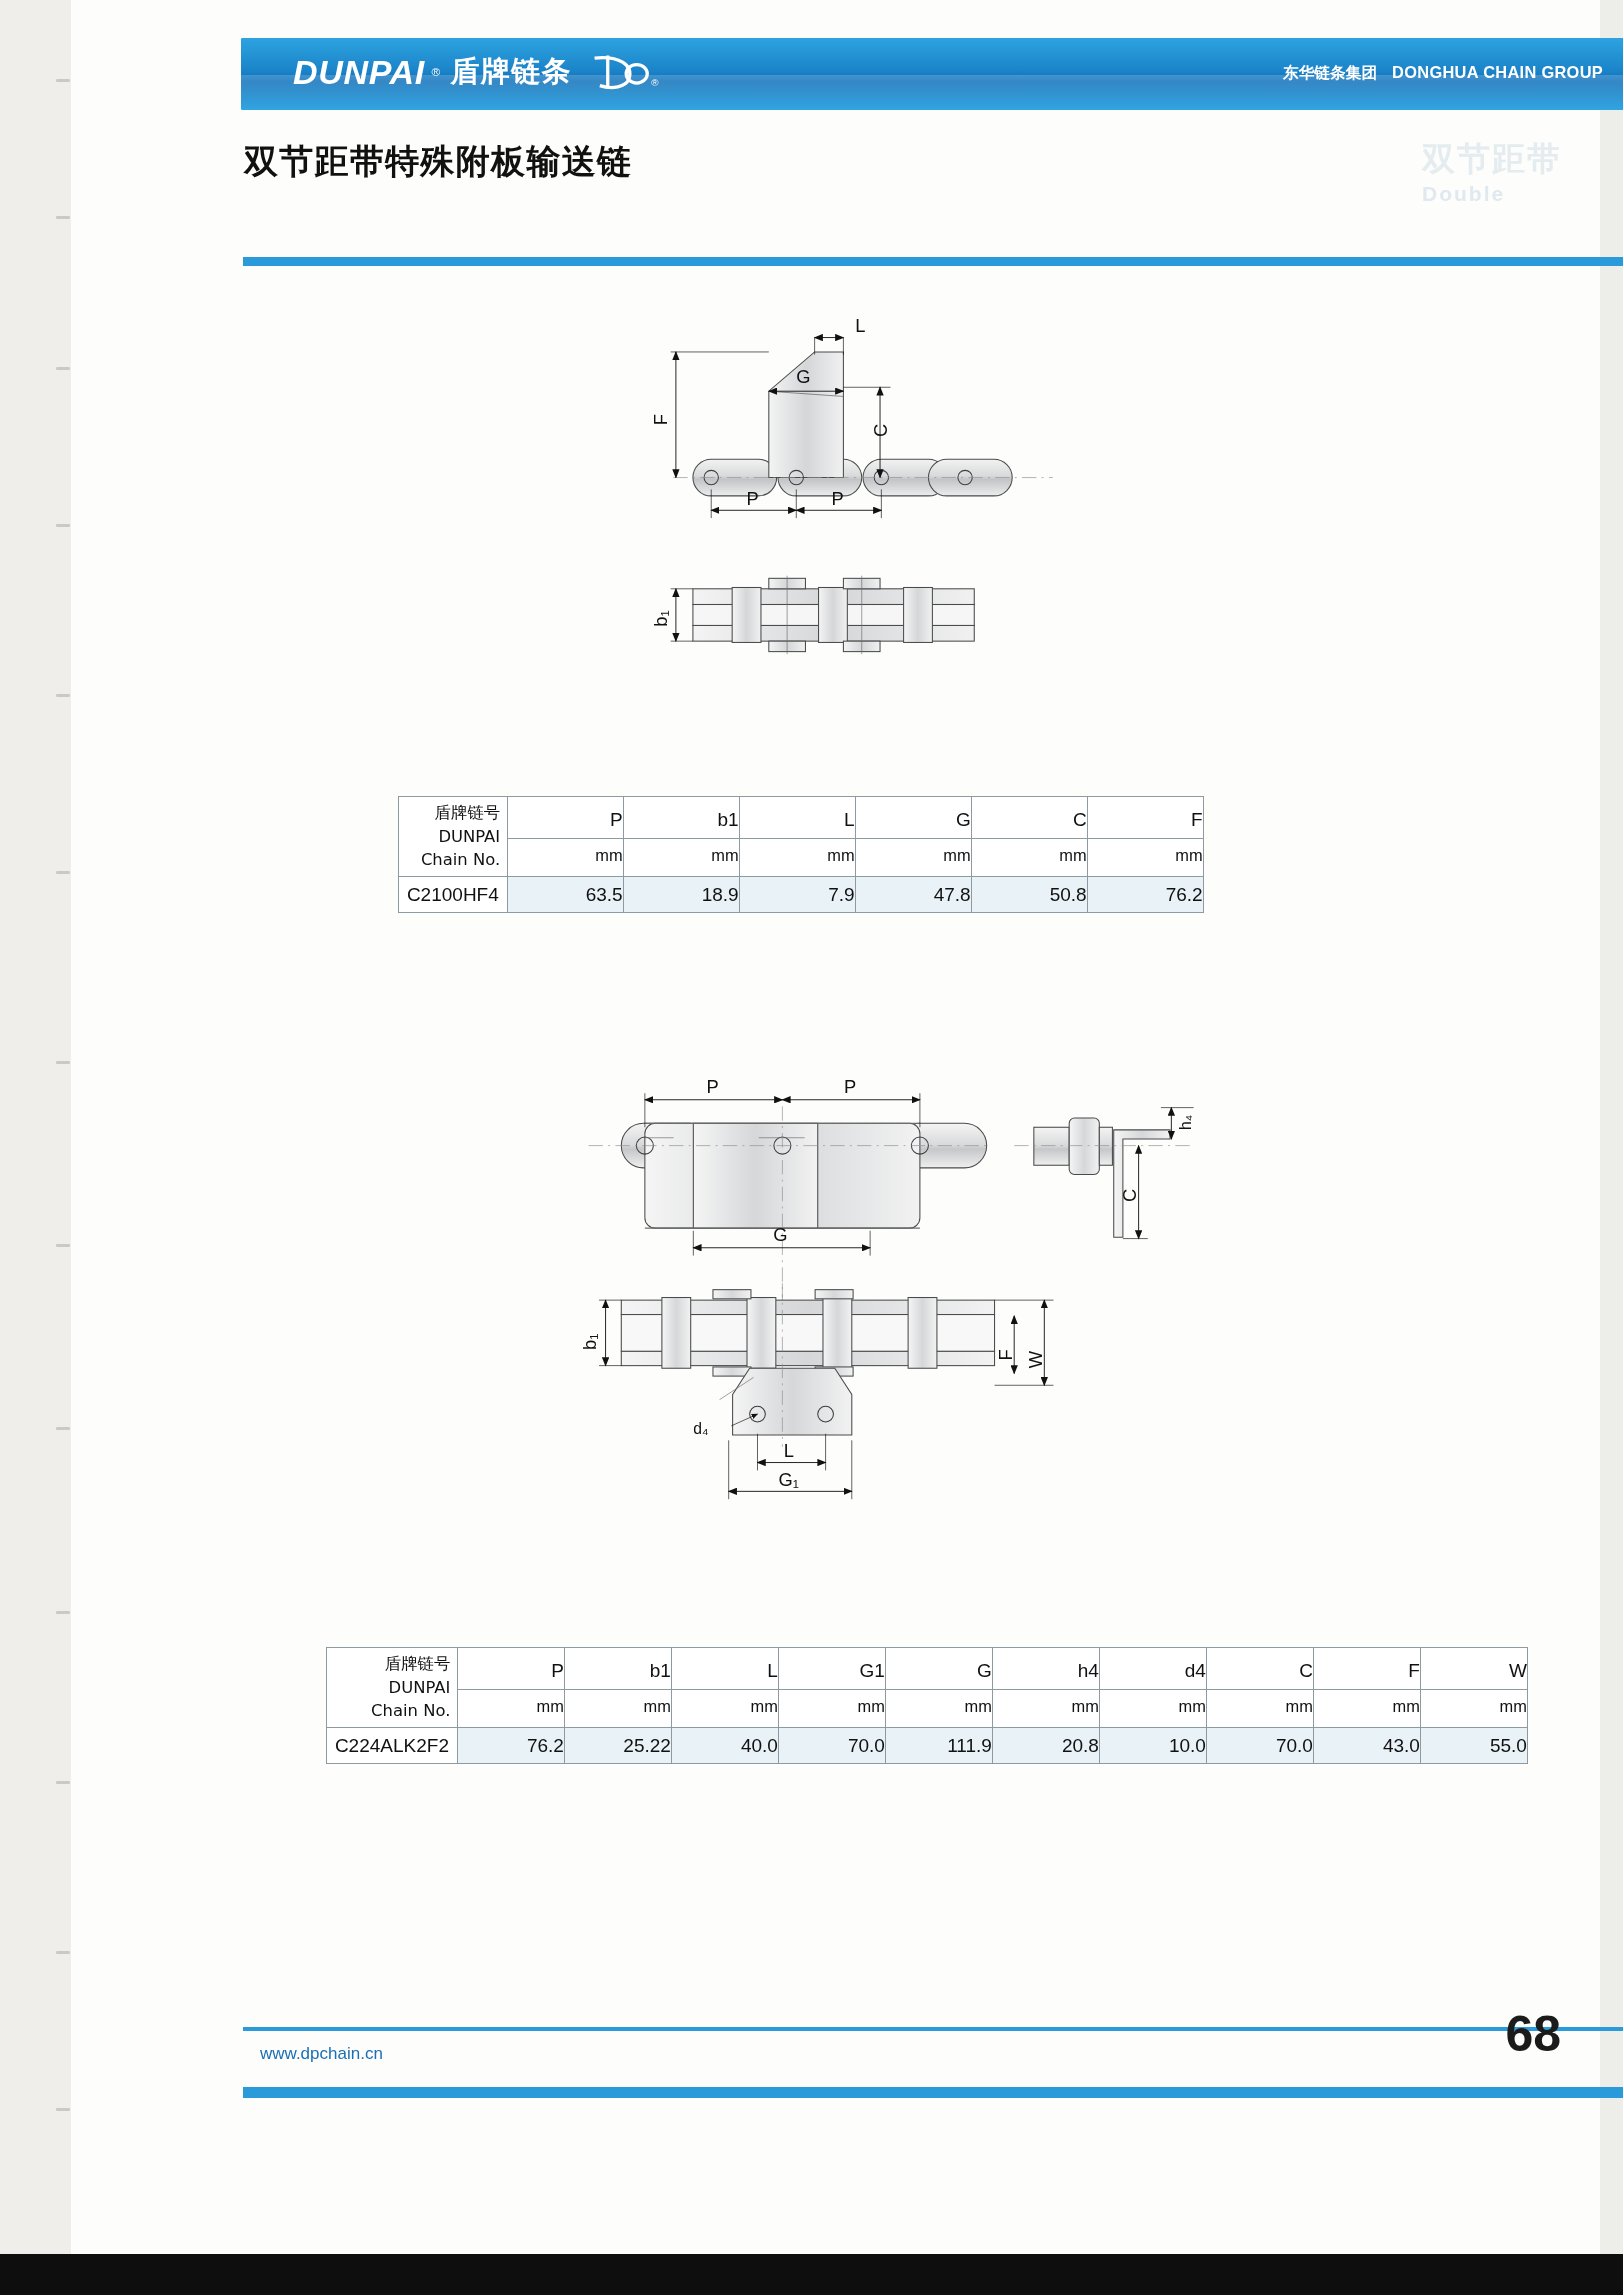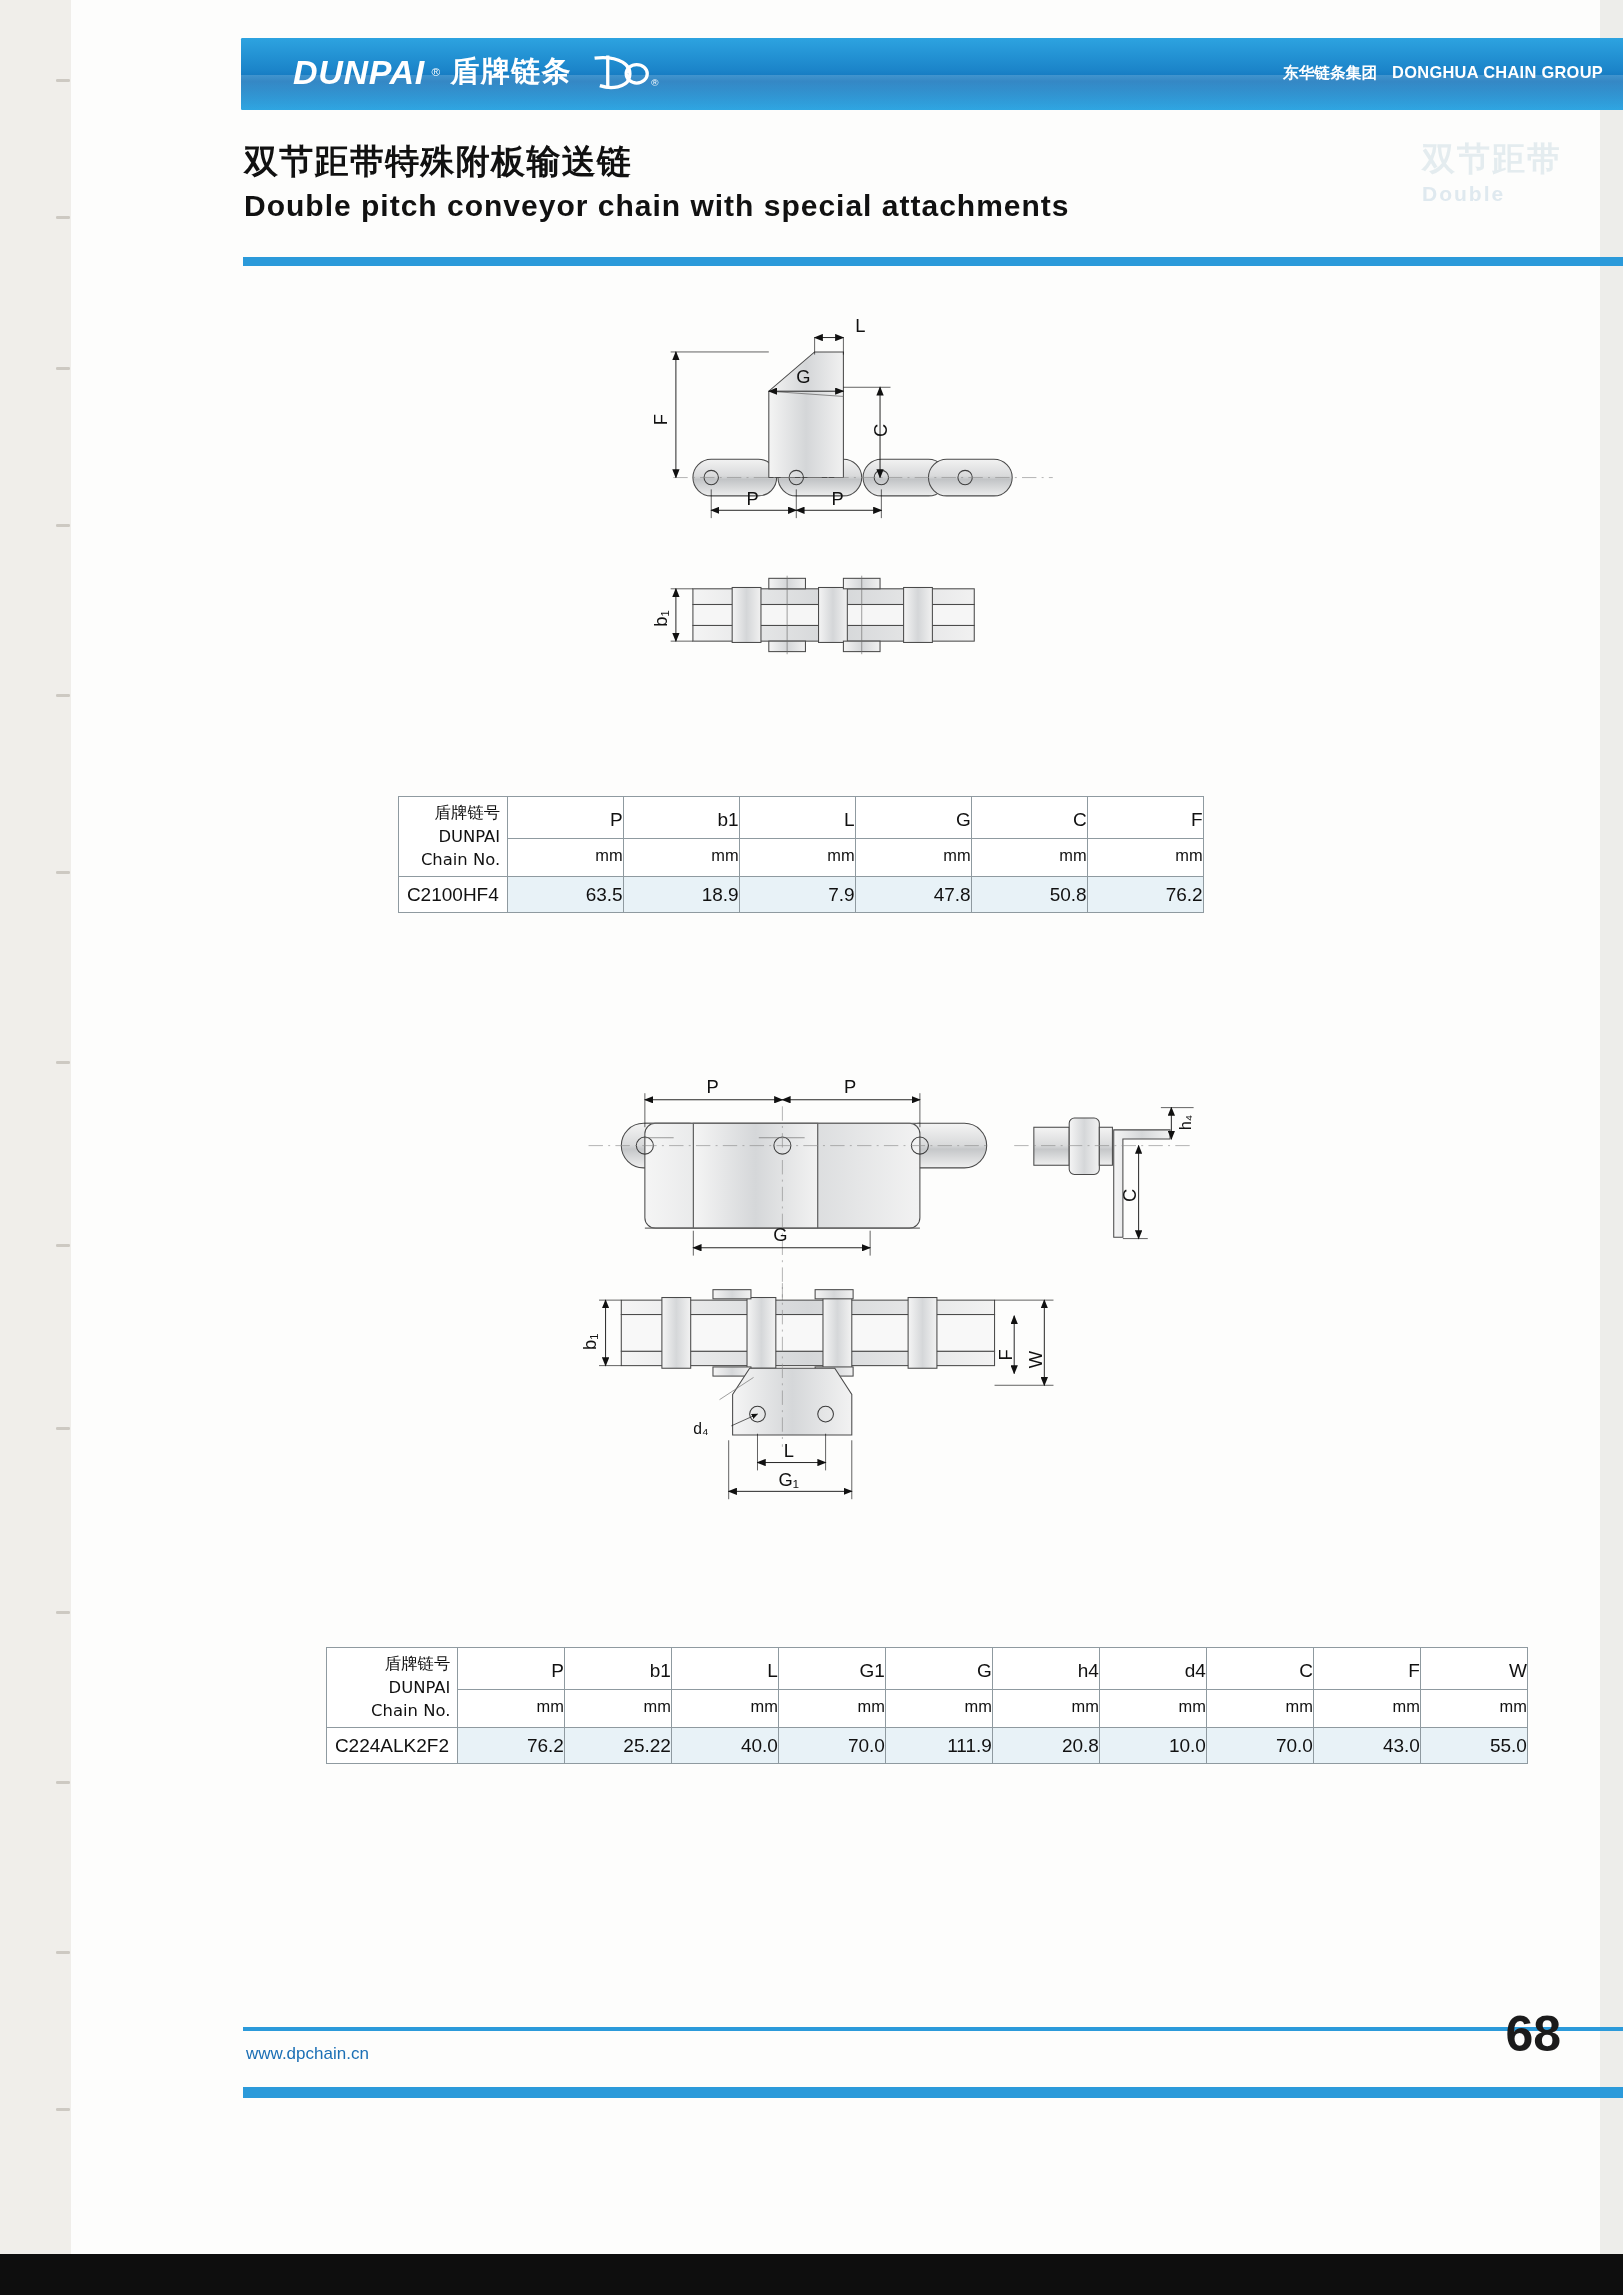--- a/index.html
+++ b/index.html
@@ -221,21 +221,21 @@
     background: #2b9ada;
   }
   .footer-rule2 {
     position: absolute;
     left: 172px; top: 2087px;
     width: 1391px; height: 10.5px;
     background: #2b9ada;
   }
   .footer-url {
     position: absolute;
-    left: 175px; top: 2044px;
+    left: 189px; top: 2044px;
     font-size: 17px;
     color: #1b6fb5;
   }
   .page-no {
     position: absolute;
     right: 39px; top: 2005px;
     font-size: 50px;
     font-weight: bold;
     color: #1b1b1b;
     font-family: "Liberation Sans", sans-serif;
@@ -286,21 +286,20 @@
         <span class="cn">东华链条集团</span>
         <span class="en">DONGHUA CHAIN GROUP</span>
       </div>
     </div>
 
     <div class="ghost">
       <span>双节距带</span>
       <span class="en2">Double</span>
     </div>
     <div class="title-cn">双节距带特殊附板输送链</div>
-    <div class="title-en">Double pitch conveyor  chain with special attachments</div>
     <div class="title-rule"></div>
 
     <div class="fig1">
       <svg width="576" height="458" viewBox="0 0 880 700">
         <defs>
           <linearGradient id="steel" x1="0" y1="0" x2="0" y2="1">
             <stop offset="0%" stop-color="#f2f2f2"></stop>
             <stop offset="45%" stop-color="#d9dadb"></stop>
             <stop offset="55%" stop-color="#c2c4c6"></stop>
             <stop offset="100%" stop-color="#eceded"></stop>

